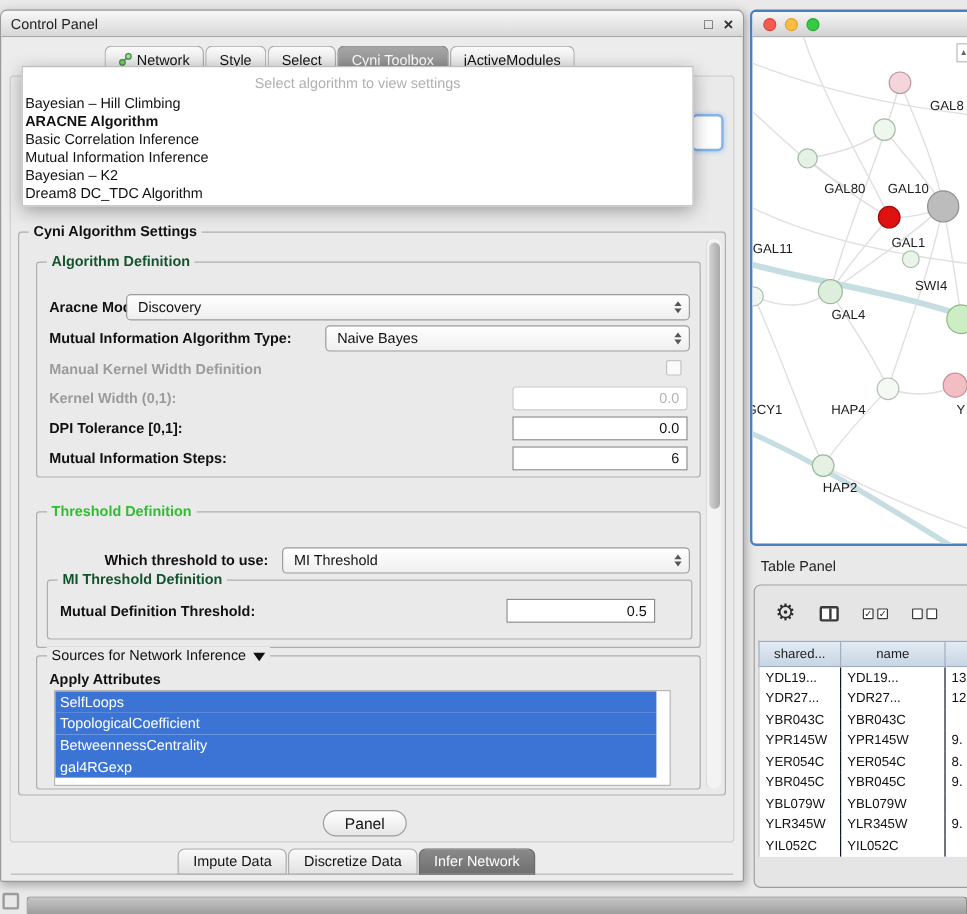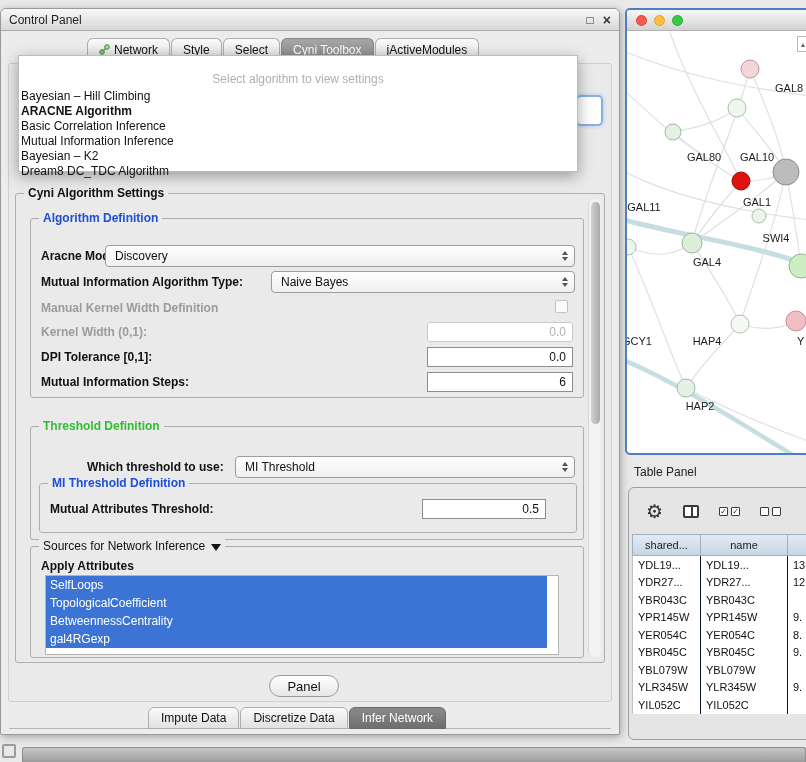--- a/index.html
+++ b/index.html
@@ -16,21 +16,21 @@
   .inner-panel{position:absolute;left:7px;top:54px;right:7px;bottom:32px;border:1px solid #cfcfcf;border-radius:3px;background:#eaeaea;}
 
   .tabbar{position:absolute;left:86px;top:29px;display:flex;align-items:flex-end;z-index:3;}
   .tab{font-size:12px;padding:3px 11px;background:linear-gradient(#fafafa,#e1e1e1);border:1px solid #adadad;border-bottom:none;border-radius:6px 6px 0 0;margin-right:1px;display:flex;align-items:center;gap:4px;height:22px;white-space:nowrap;}
   .tab.active{background:linear-gradient(#a6a6a6,#8b8b8b);color:#fff;border-color:#878787;}
   .tab-icon{display:inline-flex;width:11px;height:11px;}
 
   
   .grp{position:absolute;border:1px solid #aeaeae;border-radius:3px;}
   .grp-title{position:absolute;top:-8px;left:8px;background:#eaeaea;padding:0 4px;font-size:12px;font-weight:bold;white-space:nowrap;}
-  .grp-title.blue{color:#1d4ed8;text-align:right;}
+  .grp-title.blue{color:#14532d;text-align:right;}
   .grp-title.green{color:#2fbe2f;}
   .grp-title.plain{font-weight:normal;}
 
   .settings{left:14px;top:184px;width:590px;height:470px;}
   .grp-algo{left:14px;top:24px;width:554px;height:180px;}
   .grp-thr{left:14px;top:232px;width:554px;height:114px;}
   .grp-mi{left:8px;top:56px;width:538px;height:50px;}
   .grp-src{left:14px;top:352px;width:554px;height:112px;}
 
   .lbl{position:absolute;font-size:12px;font-weight:bold;white-space:nowrap;}
@@ -56,21 +56,21 @@
   .sb-thumb{position:absolute;left:2px;top:3px;width:9px;height:222px;background:linear-gradient(90deg,#d2d2d2,#a9a9a9);border-radius:5px;}
 
   .apply{position:absolute;left:268px;top:666px;width:70px;height:22px;background:linear-gradient(#ffffff,#e6e6e6);border:1px solid #9c9c9c;border-radius:11px;font-size:13px;display:flex;align-items:center;justify-content:center;}
 
   .btab-line{position:absolute;left:8px;right:8px;top:719px;border-top:1px solid #b5b5b5;}
   .btabs{position:absolute;left:147px;top:698px;display:flex;align-items:flex-end;z-index:2;}
   .btab{font-size:12px;padding:3px 12px;background:linear-gradient(#fafafa,#e1e1e1);border:1px solid #adadad;border-radius:6px 6px 0 0;margin-right:1px;height:22px;display:flex;align-items:center;white-space:nowrap;}
   .btab.active{background:linear-gradient(#8a8a8a,#6f6f6f);color:#fff;border-color:#6a6a6a;}
 
   
-  .popup{position:absolute;left:18px;top:55px;width:560px;height:117px;background:#fff;border:1px solid #bdbdbd;box-shadow:0 4px 14px rgba(0,0,0,.35);z-index:50;padding-top:13px;}
+  .popup{position:absolute;left:18px;top:55px;width:560px;height:117px;background:#fff;border:1px solid #bdbdbd;box-shadow:0 4px 14px rgba(0,0,0,.35);z-index:50;padding-top:3px;}
   .popup-ph{color:#b0b0b0;font-size:12px;text-align:center;height:20px;line-height:20px;}
   .popup-item{font-size:12px;height:15px;line-height:15px;padding-left:2px;white-space:nowrap;}
   .popup-item.sel{font-weight:bold;}
   .combo-frag{position:absolute;left:576px;top:95px;width:27px;height:31px;background:#fff;border:2px solid #85b2e8;box-shadow:0 0 4px #a5c8f0;border-radius:5px;z-index:10;}
 
   
   .nw{position:absolute;left:625px;top:8px;width:190px;height:447px;border:2px solid #4d7ec0;background:#fff;border-radius:5px 0 0 5px;overflow:hidden;}
   .nw-title{height:21px;background:linear-gradient(#f6f6f6,#d2d2d2);border-bottom:1px solid #b2b2b2;display:flex;align-items:center;padding-left:9px;gap:7px;}
   .tl{width:11px;height:11px;border-radius:50%;}
   .tl.red{background:#f65b52;border:1px solid #d9453e;}
@@ -179,21 +179,21 @@
       <div class="combo" style="left:204px;top:29px;width:340px;">
         <span>MI Threshold</span>
         <span class="arrows">
             <span class="arr-up"></span>
             <span class="arr-dn"></span>
           </span>
       </div>
 
       <div class="grp grp-mi">
         <span class="grp-title blue">MI Threshold Definition</span>
-        <span class="lbl" style="left:10px;top:18px;">Mutual Attributes Threshold:</span>
+        <span class="lbl" style="left:10px;top:18px;">Mutual Definition Threshold:</span>
         <div class="field" style="left:382px;top:15px;width:124px;">
           <span>0.5</span>
         </div>
       </div>
     </div>
 
     <div class="grp grp-src">
       <span class="grp-title plain">
         <span>Sources for Network Inference</span><span class="tri-d"></span>
       </span>

